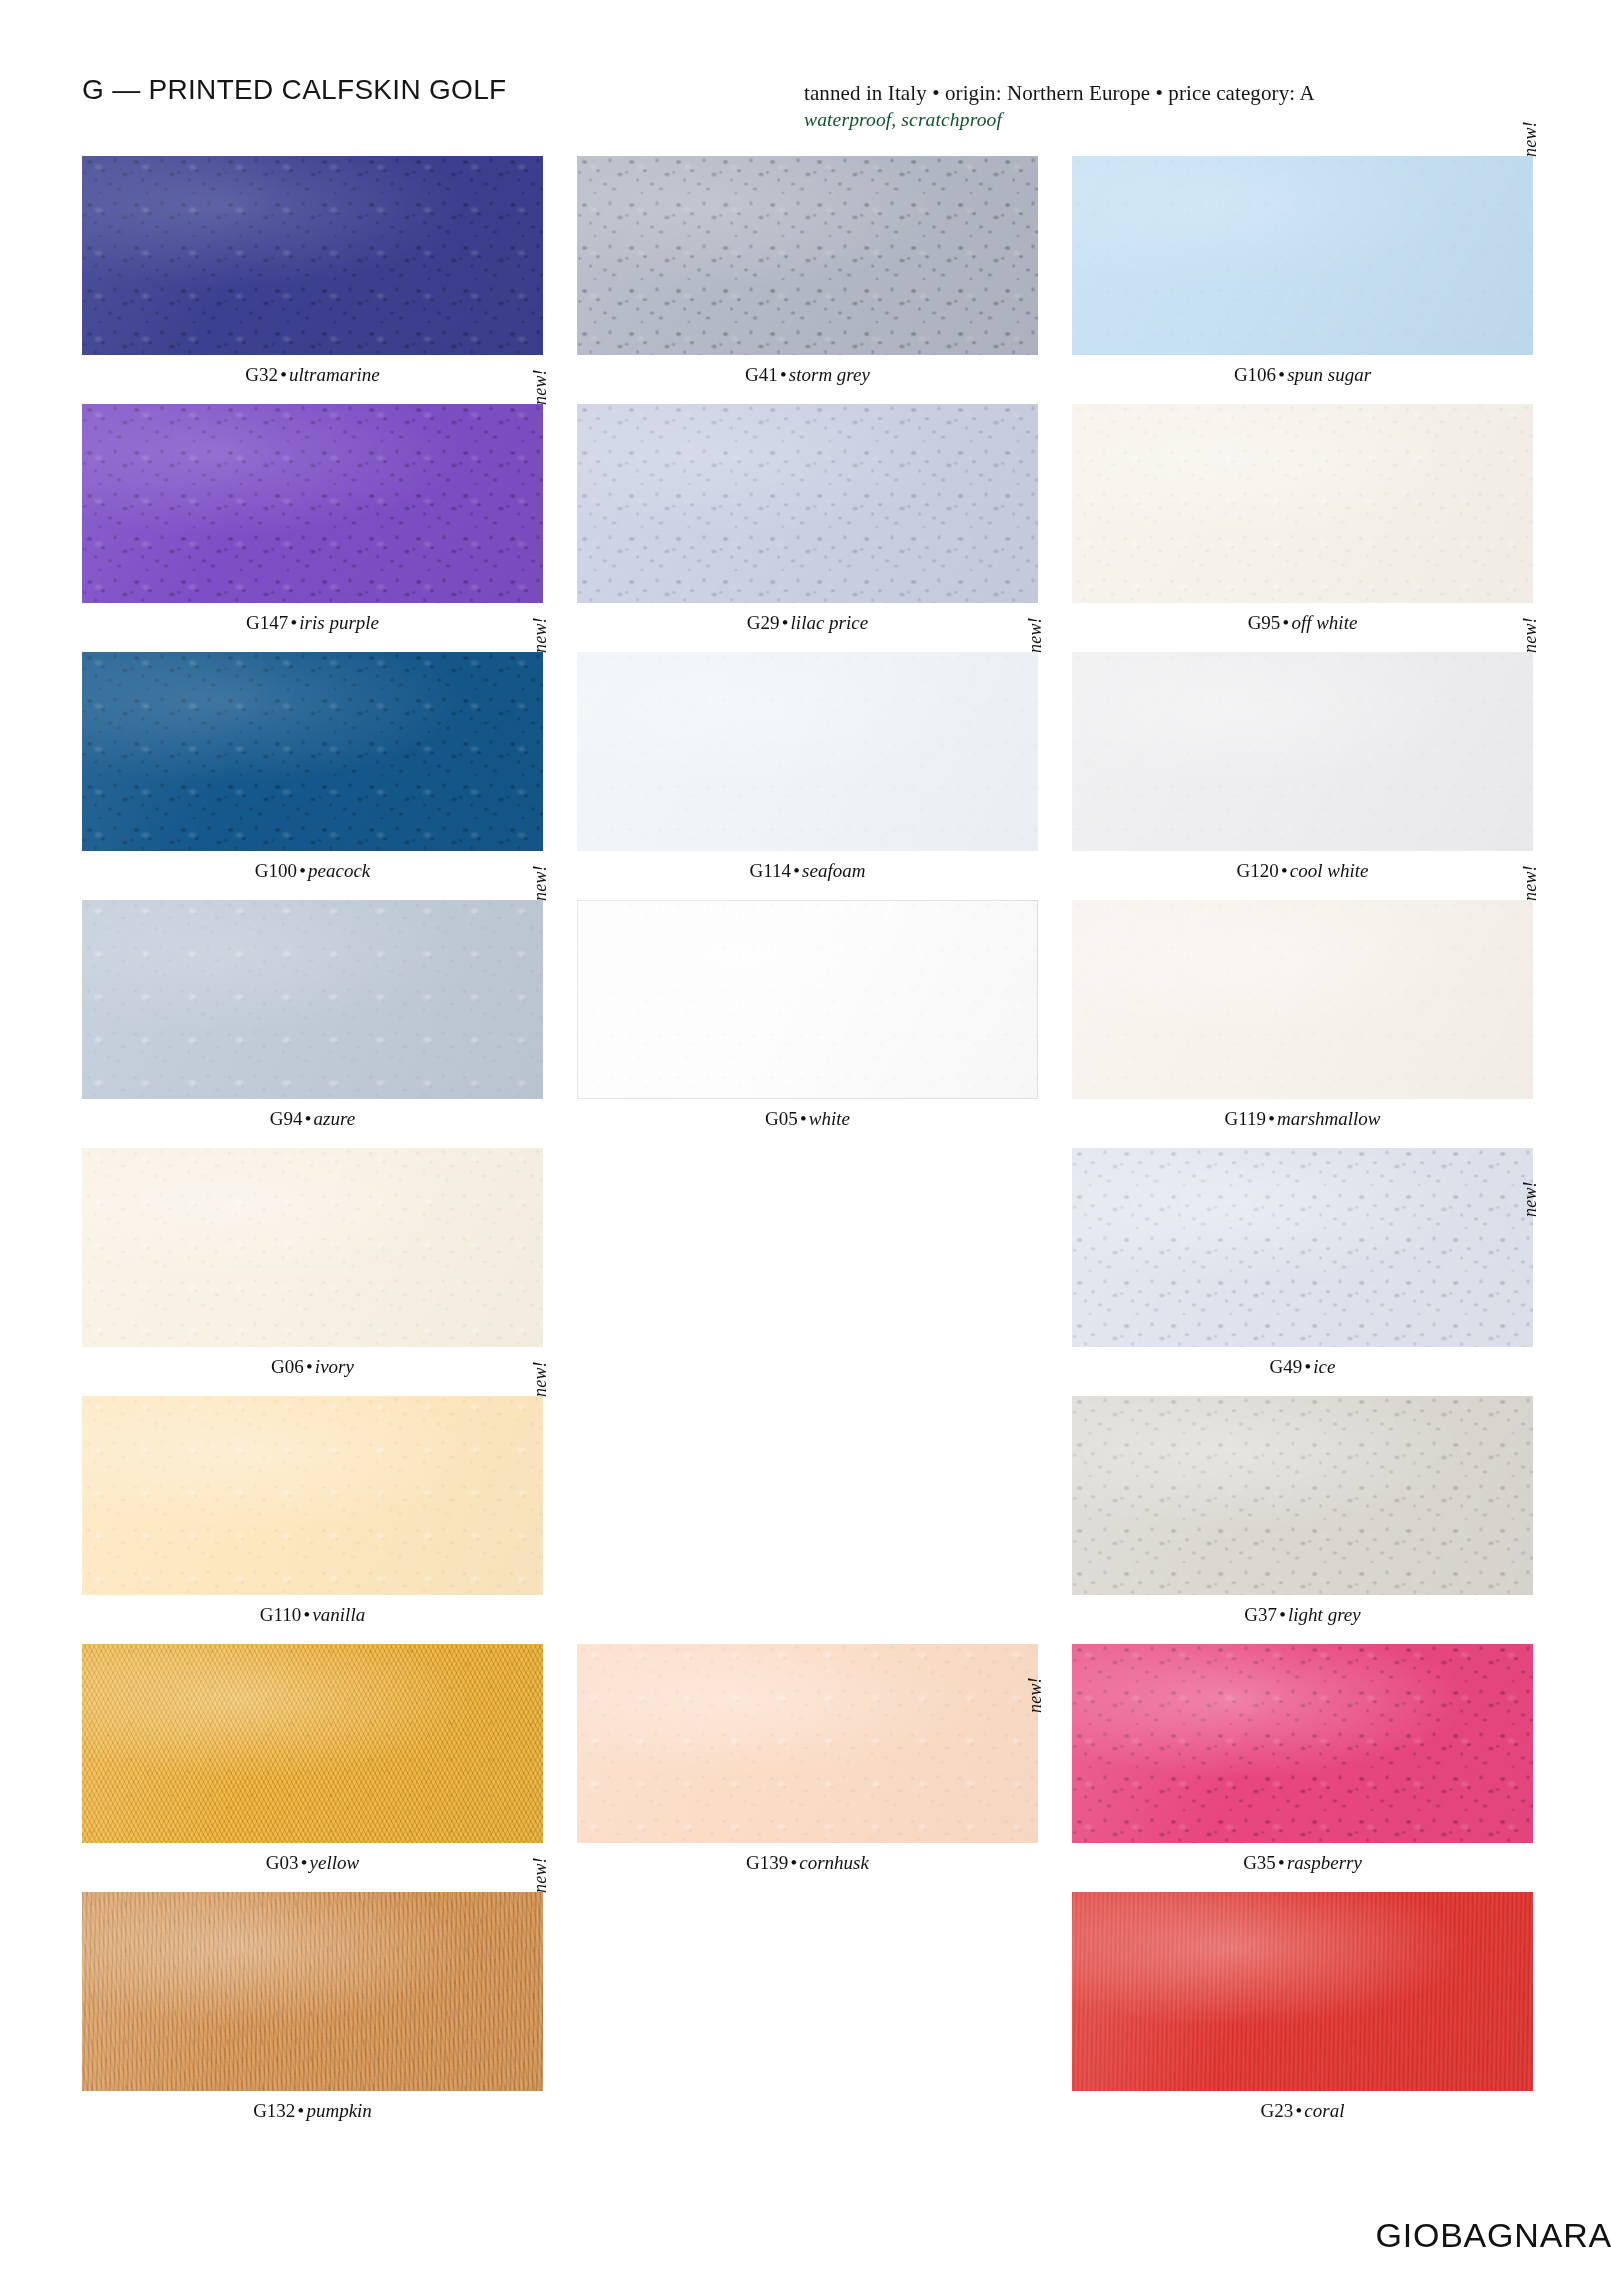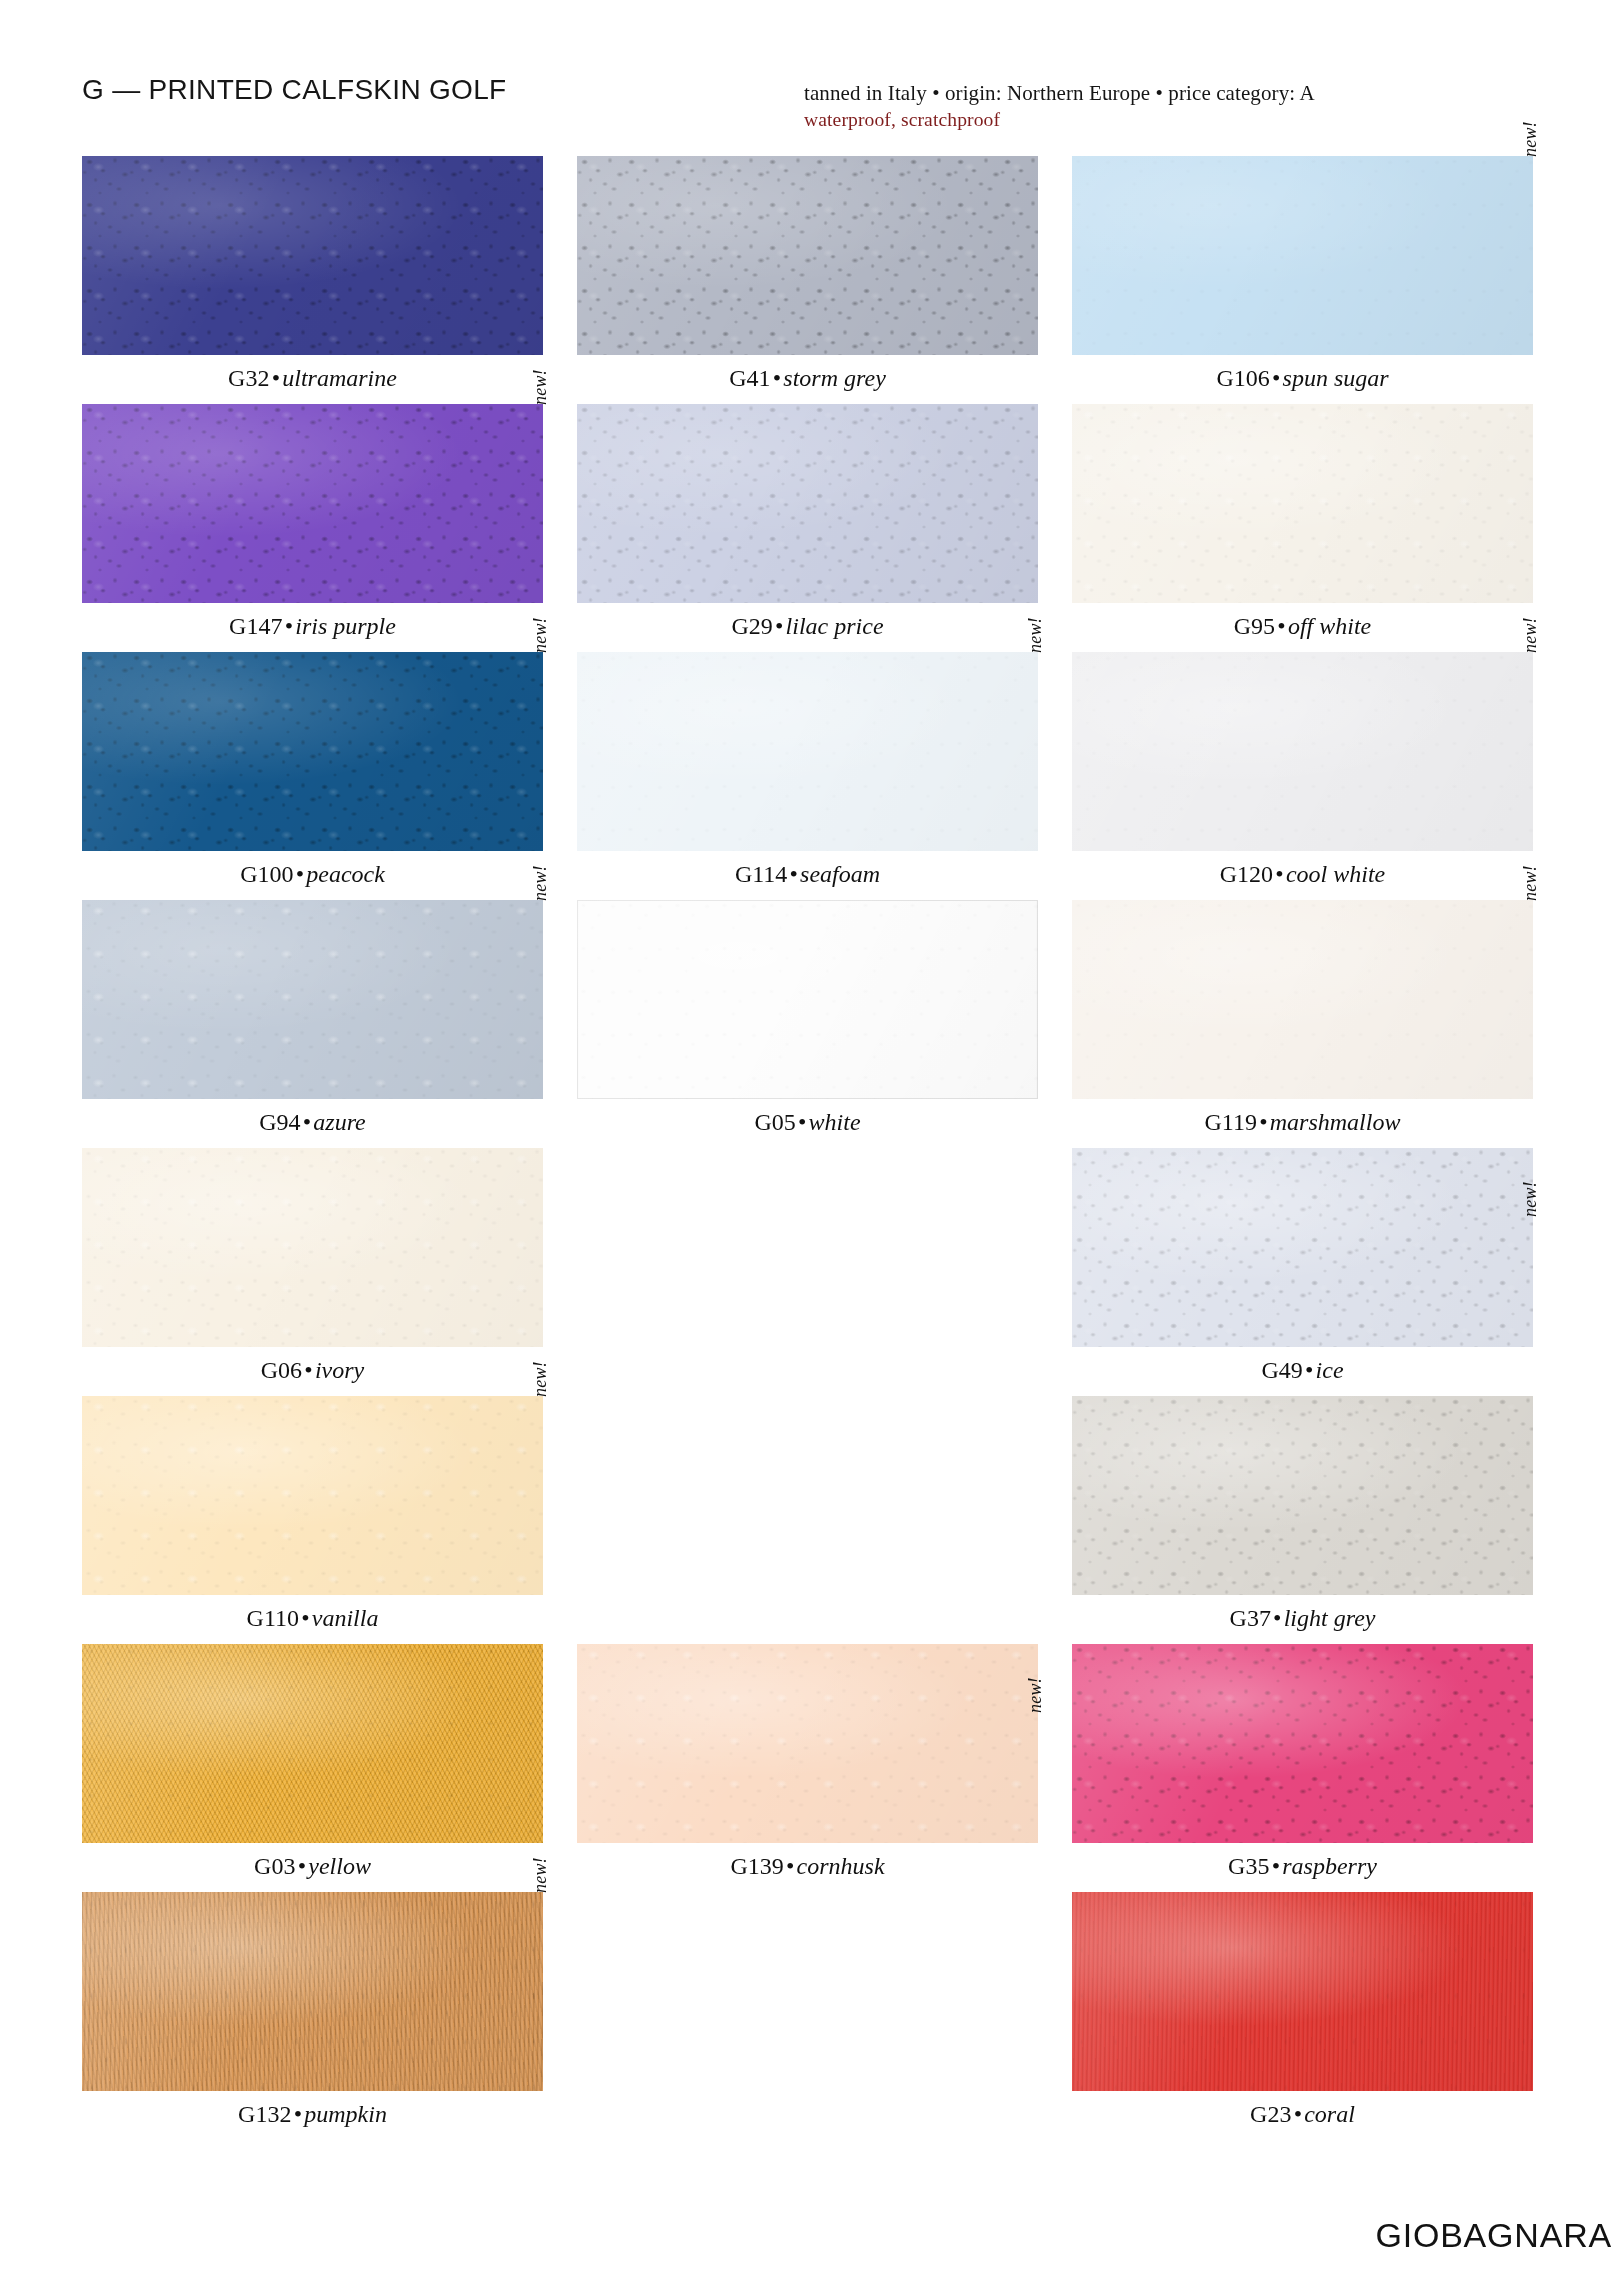--- a/index.html
+++ b/index.html
@@ -53,22 +53,23 @@
     font-family: "Liberation Serif", serif;
     font-size: 21px;
     font-weight: 400;
     color: #151515;
     letter-spacing: 0.1px;
     white-space: nowrap;
     line-height: 1.12;
   }
   .meta-line2 {
     font-family: "Liberation Serif", serif;
+    font-style: italic;
     font-size: 19.6px;
-    color: #7f1d1d;
+    color: #14532d;
     letter-spacing: 0.1px;
     white-space: nowrap;
     margin-top: 3.3px;
     line-height: 1.1;
   }
 
   
   .grid {
     position: absolute;
     left: 82px;
@@ -218,21 +219,21 @@
   }
 
   
   .caption {
     position: absolute;
     left: 0;
     top: 209px;
     width: 461px;
     text-align: center;
     font-family: "Liberation Serif", serif;
-    font-size: 24px;
+    font-size: 19px;
     color: #111111;
     white-space: nowrap;
     line-height: 1.1;
   }
   .caption .code {
     font-style: normal;
   }
   .caption .dot {
     font-style: normal;
     padding: 0 2.2px;

